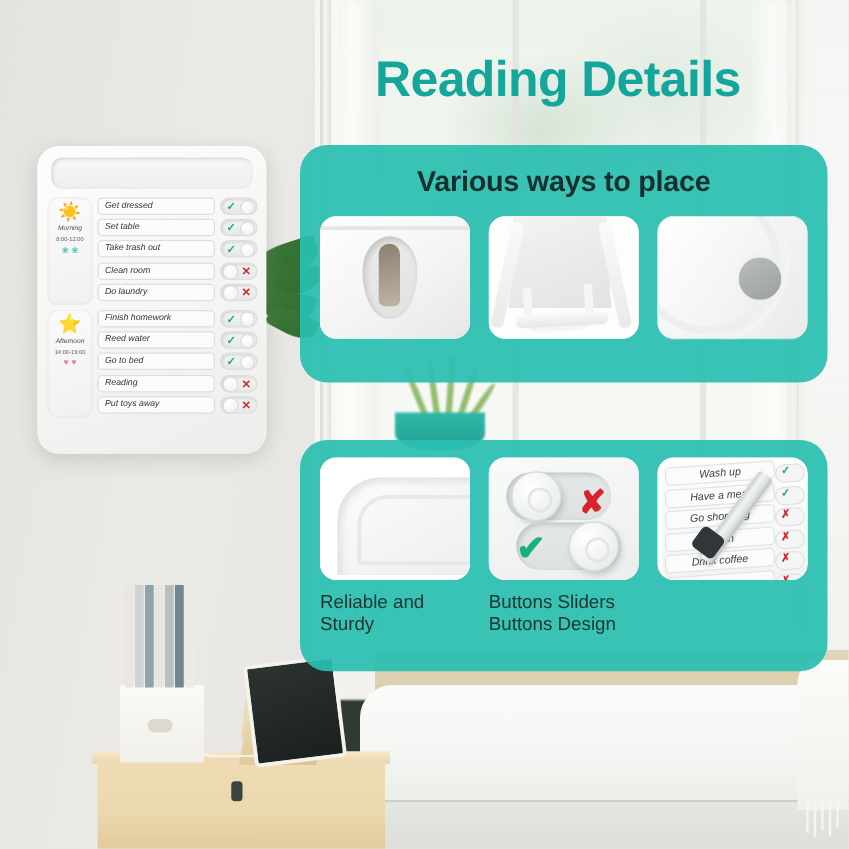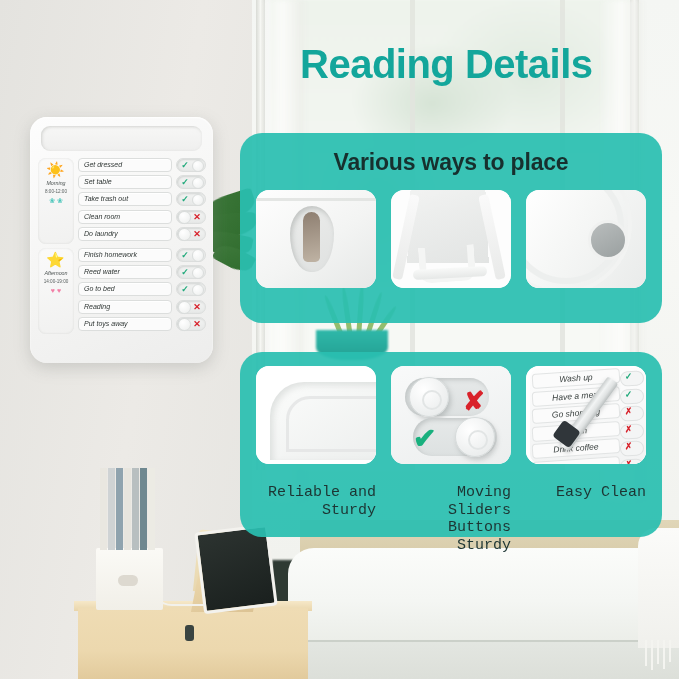--- a/index.html
+++ b/index.html
@@ -147,21 +147,21 @@
     font-size:40px; font-weight:bold; color:#13a69b;
     letter-spacing:-.5px; text-align:left; line-height:1;
   }
 
   
   .panel {
     position:absolute;
     background:rgba(42,190,176,.93);
     border-radius:22px;
   }
-  #panel-place { left:240px; top:133px; width:422px; height:190px; }
+  #panel-place { left:240px; top:116px; width:422px; height:190px; }
   #panel-feat  { left:240px; top:352px; width:422px; height:185px; }
 
   .panel-title {
     text-align:center; color:#17302e; font-weight:bold;
     font-size:23px; padding-top:16px; letter-spacing:-.2px;
   }
 
   .thumb-row {
     display:flex; justify-content:space-between;
     padding:0 16px; margin-top:14px;
@@ -214,22 +214,22 @@
     border-radius:50%; border:3px solid #f0f1f0; }
 
   
   .feat-row { display:flex; justify-content:space-between; padding:14px 16px 0; }
   .feat { width:120px; }
   .feat-img {
     width:120px; height:98px; background:#fdfdfd;
     border-radius:13px; position:relative; overflow:hidden;
   }
   .feat-label {
-    text-align:right; color:#1d3533; font-size:15px;
-    margin-top:20px; line-height:1.18; font-weight:normal;font-family:Liberation Mono, monospace;
+    text-align:left; color:#1d3533; font-size:15px;
+    margin-top:9px; line-height:1.18; font-weight:normal;
   }
 
   
   .f1-bg { position:absolute; inset:0; background:#ffffff; }
   .f1-corner { position:absolute; left:14px; top:16px; width:130px; height:78px;
     background:linear-gradient(150deg,#fbfcfb,#eceeed);
     border-radius:34px 0 0 0;
     box-shadow:inset 3px 3px 6px rgba(190,195,192,.45); }
   .f1-inner { position:absolute; left:30px; top:30px; width:120px; height:56px;
     border:3px solid rgba(228,230,229,.9); border-radius:24px 0 0 0; }
@@ -438,21 +438,21 @@
     <div class="feat">
       <div class="feat-img">
         <div class="f2-bg"></div>
         <div class="f2-track" style="left:14px;top:12px"></div>
         <div class="f2-knob" style="left:18px;top:11px"></div>
         <div class="f2-x">✘</div>
         <div class="f2-track" style="left:22px;top:52px"></div>
         <div class="f2-knob" style="left:64px;top:51px"></div>
         <div class="f2-check">✔</div>
       </div>
-      <div class="feat-label">Moving Sliders Buttons Sturdy</div>
+      <div class="feat-label">Buttons Sliders Buttons Design</div>
     </div>
 
     <div class="feat">
       <div class="feat-img">
         <div class="f3-bg"></div>
         <div class="f3-board"></div>
         <div class="f3-rows" id="ec-rows">
             <div class="f3-row">Wash up</div>
             <div class="f3-row">Have a meal</div>
             <div class="f3-row">Go shopping</div>
@@ -476,21 +476,20 @@
             <div class="f3-btn">
               <span style="color: rgb(215, 34, 43);">✗</span>
             </div>
             <div class="f3-btn">
               <span style="color: rgb(215, 34, 43);">✗</span>
             </div>
           </div>
         <div class="marker"></div>
         <div class="marker-tip"></div>
       </div>
-      <div class="feat-label">Easy Clean</div>
     </div>
 
   </div>
 </div>
 
 <div id="chart">
   <div id="chart-header"></div>
   <div class="chart-body" id="chart-body">
       <div class="section">
         <div class="sec-side">

